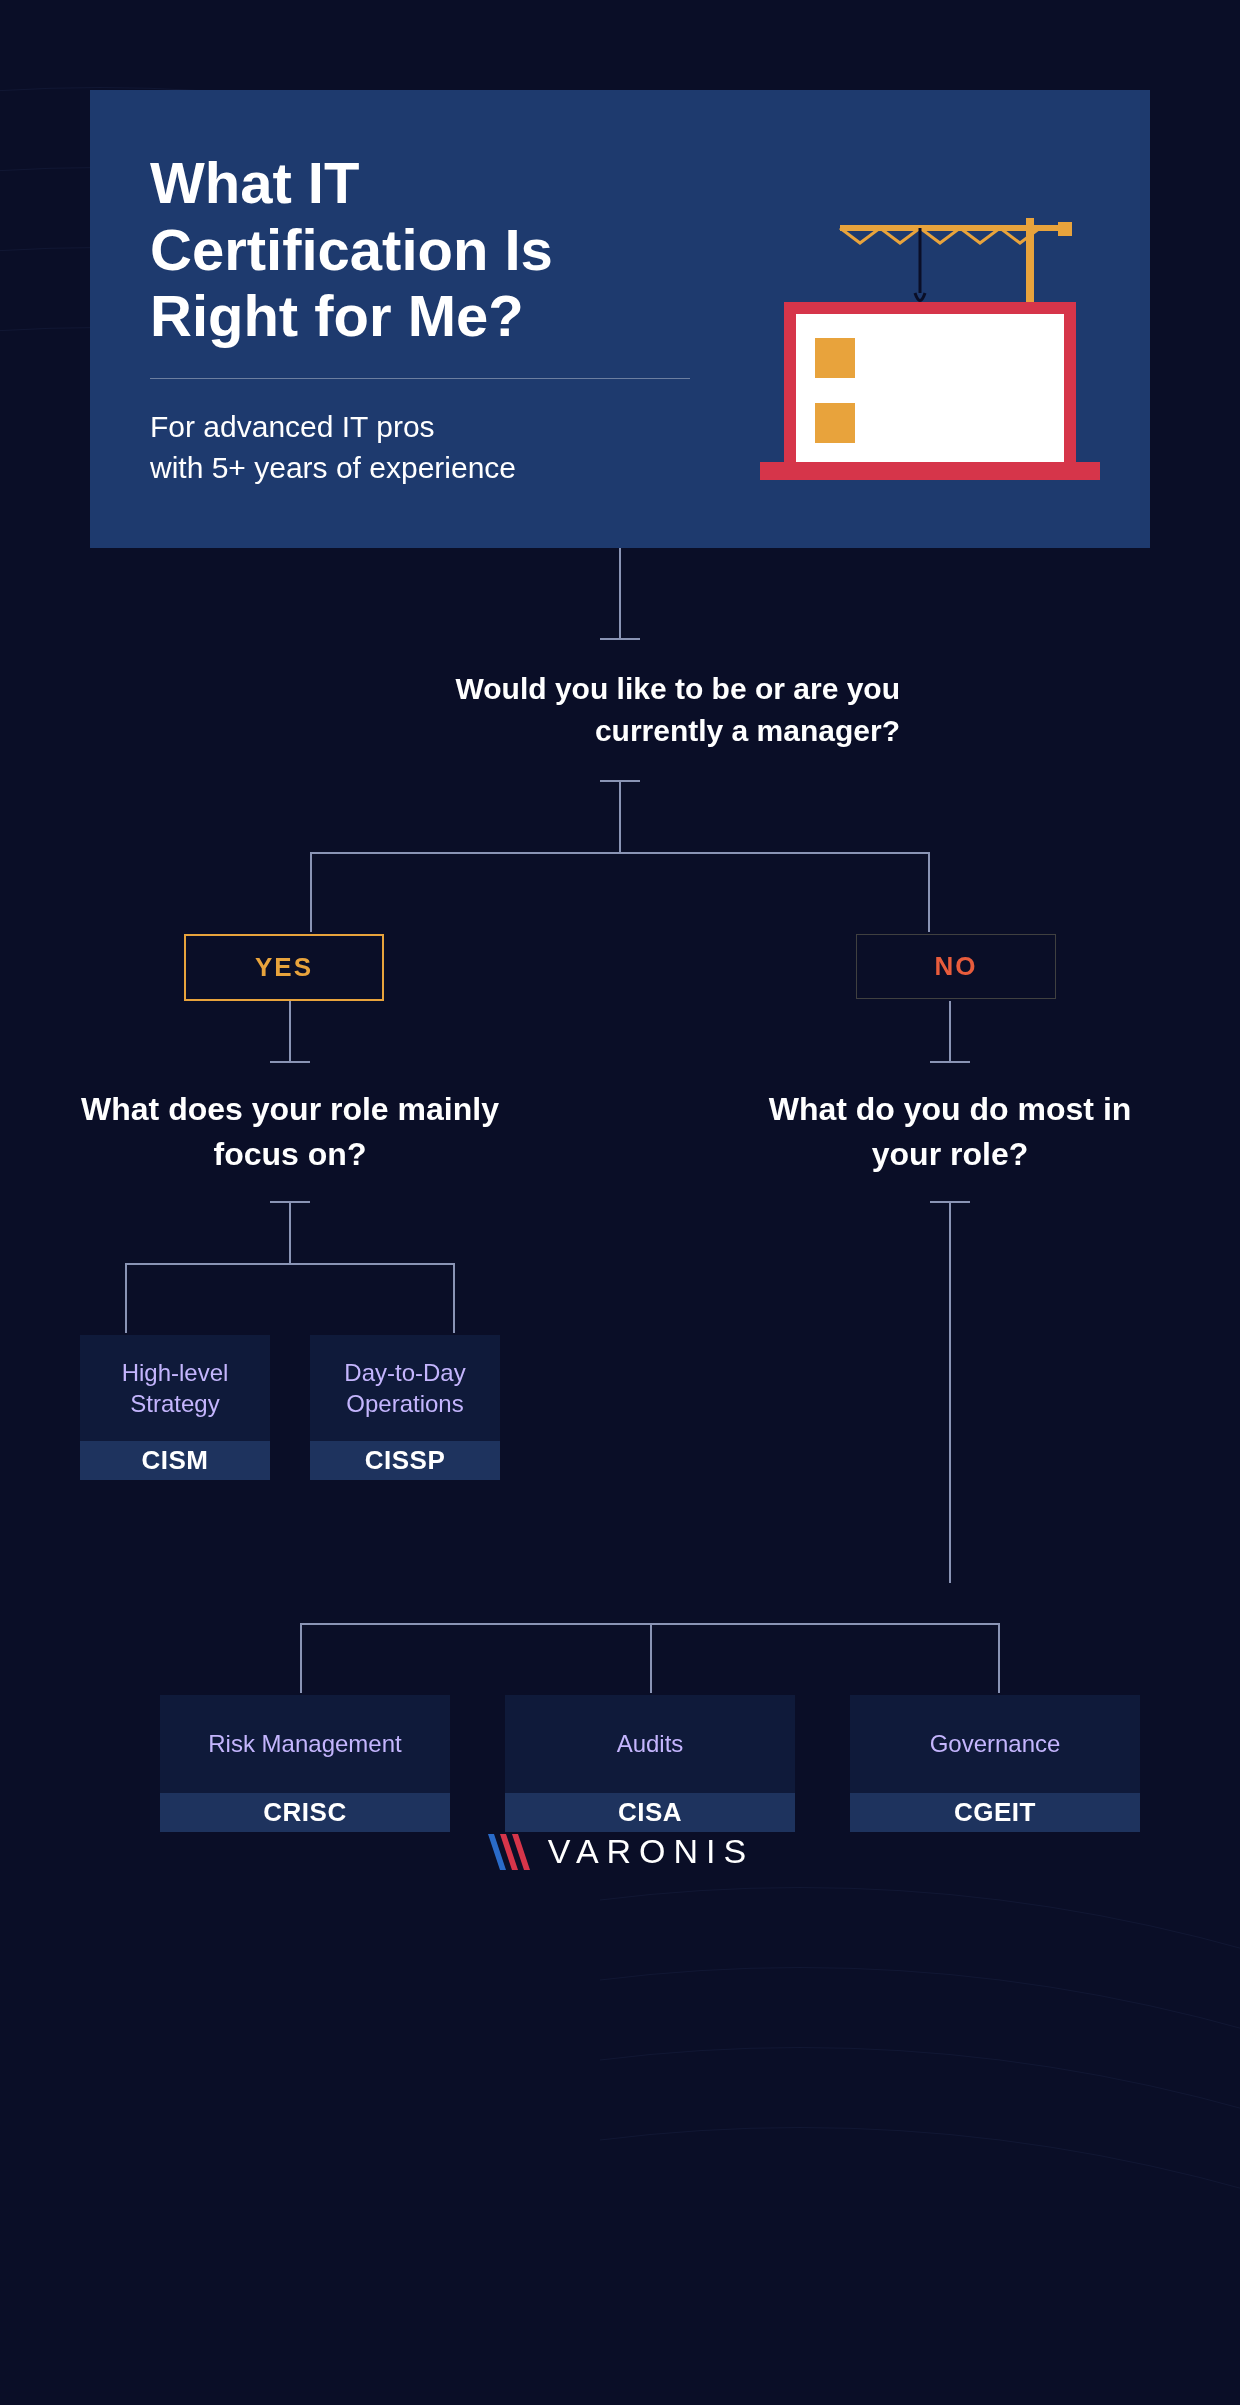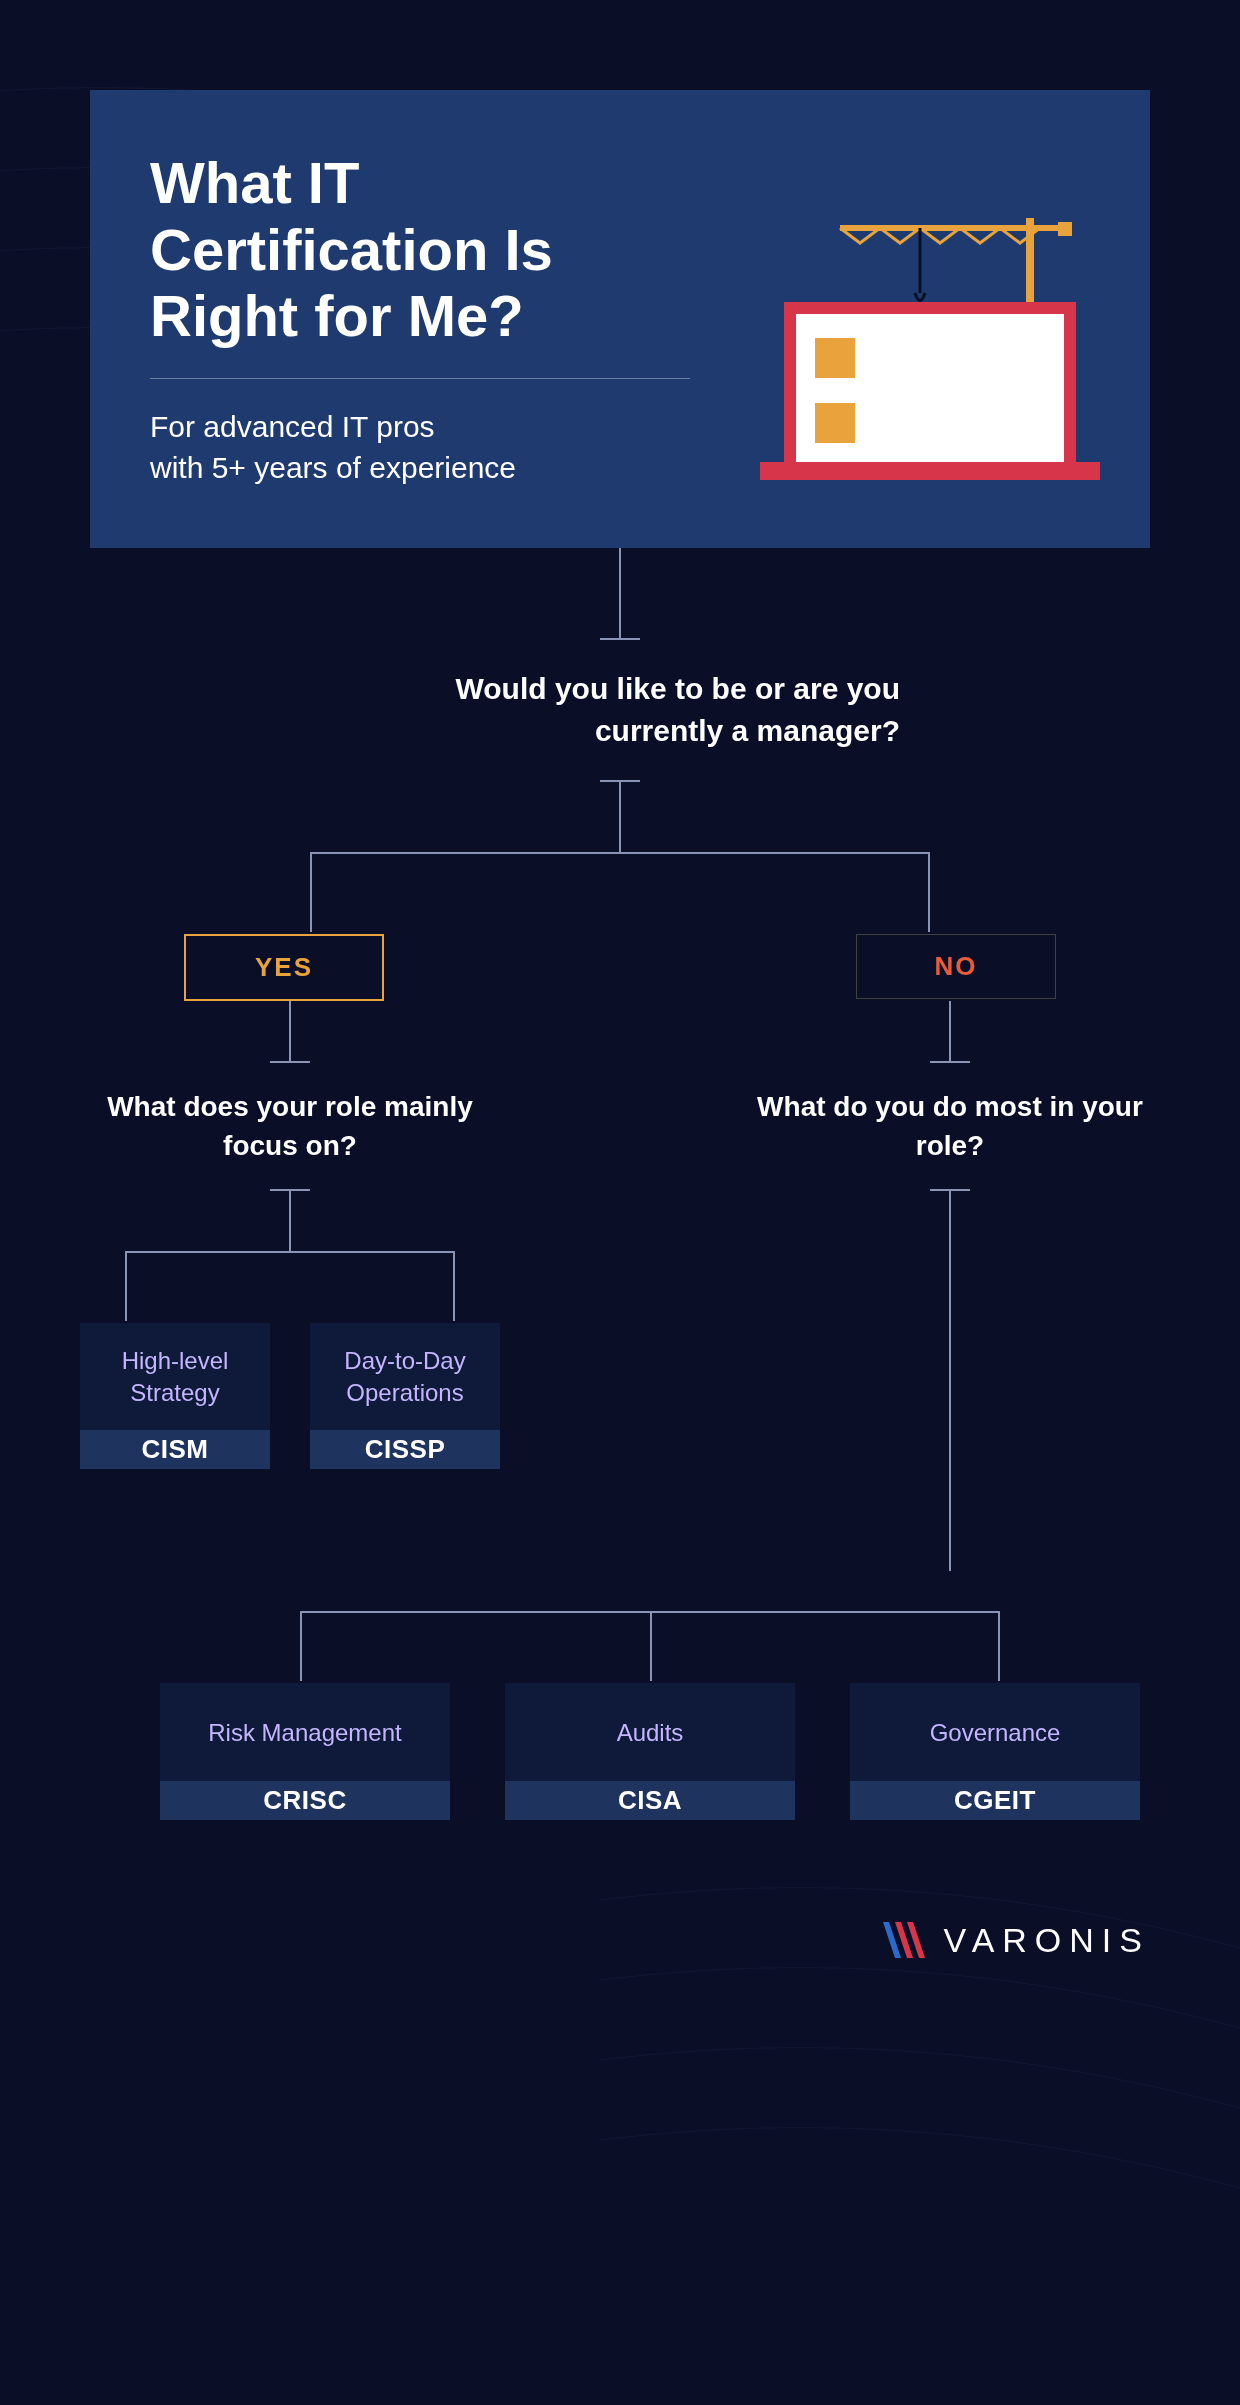--- a/index.html
+++ b/index.html
@@ -99,21 +99,21 @@
   .sub-questions {
     display: flex;
     justify-content: space-between;
     width: 960px;
     margin: 0 auto;
   }
   .sub-col { width: 420px; text-align: center; position: relative; }
   .sub-col .connector-v { height: 60px; }
   .sub-q {
     color: #fff;
-    font-size: 28px;
+    font-size: 32px;
     font-weight: 700;
     line-height: 1.4;
     margin: 24px 0;
   }
 
   .results-row {
     display: flex;
     gap: 40px;
     justify-content: center;
     margin-top: 0;
@@ -138,22 +138,21 @@
     color: #fff;
     font-size: 26px;
     font-weight: 700;
     padding: 4px 10px;
     letter-spacing: 0.5px;
   }
 
   .three-split { position: relative; }
 
   .logo-wrap {
-    text-align: right;
-    margin-top: 100px;
+    text-align: center;
   }
   .logo {
     display: inline-flex;
     align-items: center;
     gap: 14px;
   }
   .logo-text {
     color: #fff;
     font-size: 34px;
     font-weight: 400;

